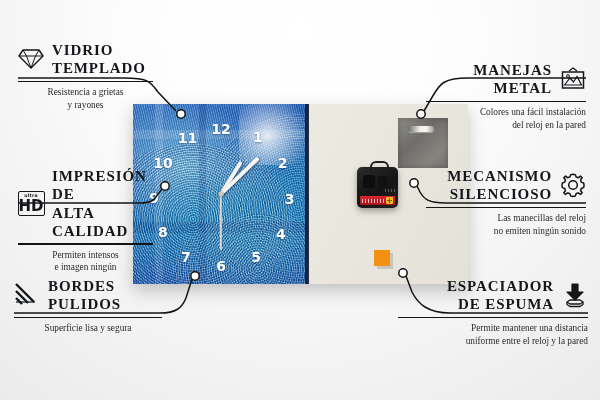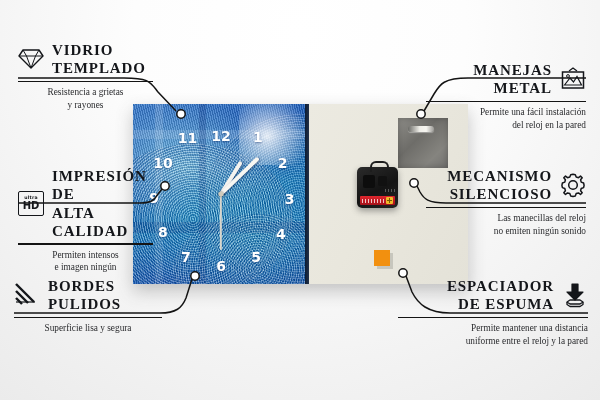--- a/index.html
+++ b/index.html
@@ -117,41 +117,41 @@
     font-family:"Liberation Serif", serif;font-size:9.3px;color:#2a2b2e;line-height:1.35;text-align:center;
   }
   .callout.right .desc{text-align:right;}
   .ico{width:26px;height:26px;flex:0 0 26px;display:flex;align-items:center;justify-content:center;}
   .ico svg{display:block;}
   .hdbox{
     width:26px;height:23px;border:1.6px solid #14161a;border-radius:2px;
     display:flex;flex-direction:column;align-items:center;justify-content:center;line-height:1;
   }
   .hdbox .u{font-family:"DejaVu Sans", sans-serif;font-size:4.6px;font-weight:700;letter-spacing:.2px;color:#14161a;}
-  .hdbox .h{font-family:"DejaVu Sans", sans-serif;font-size:10px;font-weight:700;color:#14161a;margin-top:.5px;}
+  .hdbox .h{font-family:"DejaVu Sans", sans-serif;font-size:15px;font-weight:700;color:#14161a;margin-top:.5px;}
 </style>
 </head>
 <body>
 
 <div id="stage">
 
   <div class="product">
     <div class="panel-shadow"></div>
 
     <div class="clock">
       <div class="band" style="left:0;top:26px;width:100%;height:9px;"></div>
       <div class="bandd" style="left:0;top:118px;width:100%;height:11px;"></div>
       <div class="band" style="left:22px;top:0;width:8px;height:100%;"></div>
       <div class="bandd" style="left:66px;top:0;width:7px;height:100%;"></div>
       <div class="wave" style="left:-40px;top:40px;width:200px;height:150px;"></div>
       <div class="wave" style="left:70px;top:10px;width:190px;height:180px;opacity:.6;"></div>
       <div class="wave" style="left:40px;top:110px;width:170px;height:110px;opacity:.7;"></div>
       <div class="glow"></div>
 
-      <div class="num" style="left:50%;top:14%;margin-top:7px;">12</div>
+      <div class="num" style="left:50%;top:14%;">12</div>
       <div class="num" style="left:71%;top:18.5%;">1</div>
       <div class="num" style="left:85%;top:33%;">2</div>
       <div class="num" style="left:89%;top:53%;">3</div>
       <div class="num" style="left:84%;top:72%;">4</div>
       <div class="num" style="left:70%;top:85%;">5</div>
       <div class="num" style="left:50%;top:90%;">6</div>
       <div class="num" style="left:30%;top:85%;">7</div>
       <div class="num" style="left:17%;top:71%;">8</div>
       <div class="num" style="left:12%;top:52%;">9</div>
       <div class="num" style="left:17%;top:33%;">10</div>
@@ -279,21 +279,21 @@
         <svg width="26" height="24" viewBox="0 0 26 24">
           <path d="M9 4 L13 1 L17 4" fill="none" stroke="#14161a" stroke-width="1.3"></path>
           <rect x="2.5" y="5" width="21" height="16" fill="none" stroke="#14161a" stroke-width="1.5"></rect>
           <path d="M4.5 18 L10 11 L13.5 15 L17 9.5 L21.5 18 Z" fill="none" stroke="#14161a" stroke-width="1.2"></path>
           <circle cx="8" cy="9" r="1.4" fill="none" stroke="#14161a" stroke-width="1"></circle>
         </svg>
       </span>
     </div>
     <div class="rule"></div>
     <div class="desc">
-      <div>Permite una fácil instalación</div>
+      <div>Colores una fácil instalación</div>
       <div>del reloj en la pared</div>
     </div>
   </div>
 
   <div class="callout right" style="right:14px;top:167px;width:160px;">
     <div class="head">
       <div class="title">
         <div>MECANISMO</div>
         <div>SILENCIOSO</div>
       </div>

